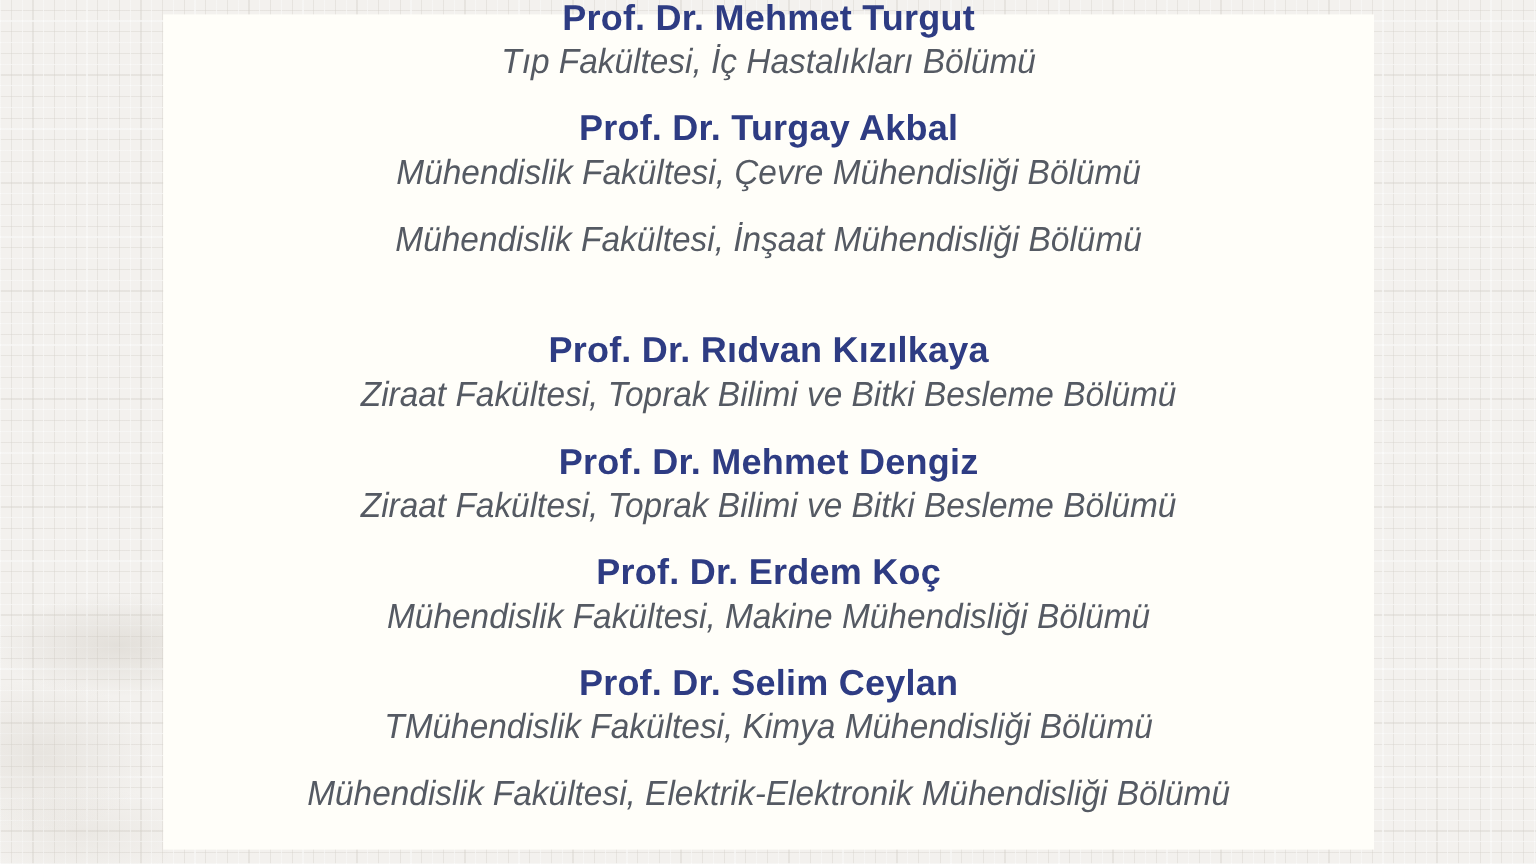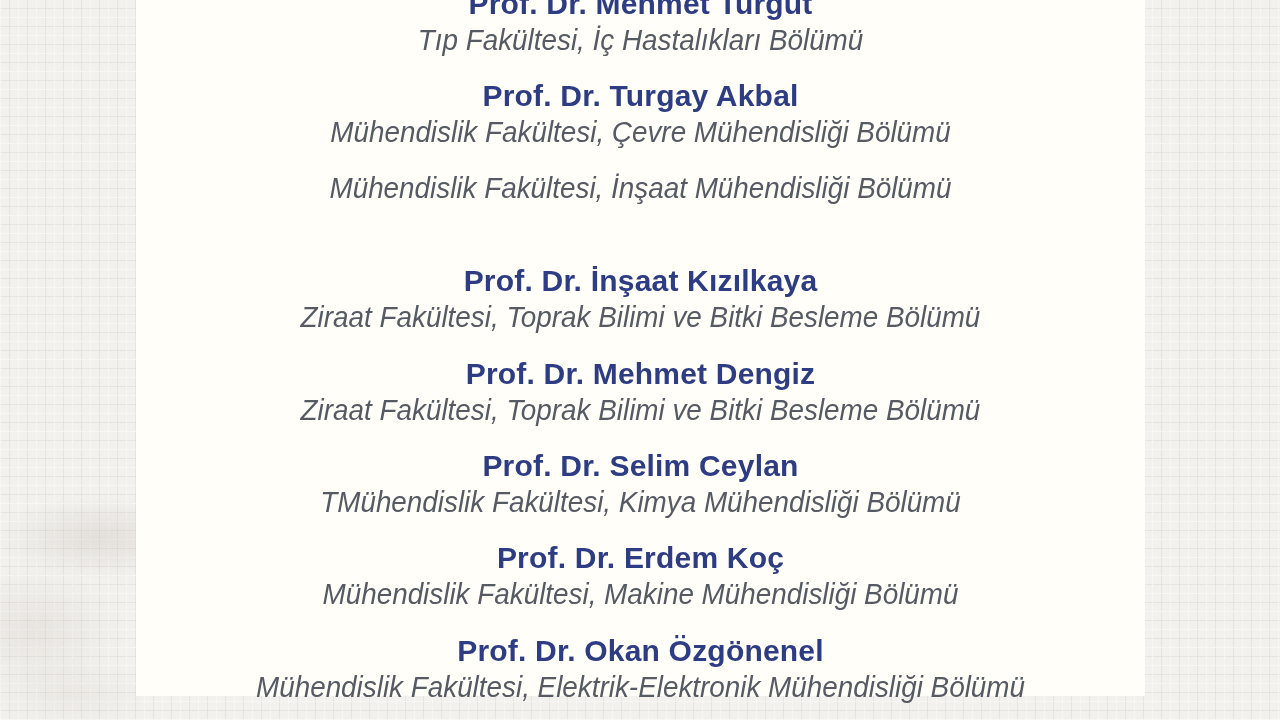--- a/index.html
+++ b/index.html
@@ -22,21 +22,21 @@
   }
   .watermark-left{
     position:absolute;left:0;top:460px;width:140px;height:260px;
     pointer-events:none;
     background:
       radial-gradient(ellipse 150px 60px at 70% 30%, rgba(196,190,180,0.35), transparent 70%),
       radial-gradient(ellipse 130px 90px at 25% 65%, rgba(202,196,186,0.28), transparent 70%),
       radial-gradient(ellipse 120px 50px at 50% 90%, rgba(206,200,190,0.22), transparent 75%);
   }
   .panel{
-    position:absolute;left:136px;top:0;width:1009px;height:696px;
+    position:absolute;left:136px;top:12px;width:1009px;height:696px;
     background:var(--panel-bg);
   }
   .list{
     margin-top:-15px;
     text-align:center;
   }
   .entry{
     height:92.4px;
     overflow:visible;
   }
@@ -73,37 +73,36 @@
   <div class="entry">
     <div class="name">Prof. Dr. Turgay Akbal</div>
     <div class="affiliation">Mühendislik Fakültesi, Çevre Mühendisliği Bölümü</div>
   </div>
 
   <div class="entry">
     <div class="affiliation">Mühendislik Fakültesi, İnşaat Mühendisliği Bölümü</div>
   </div>
 
   <div class="entry">
-    <div class="name">Prof. Dr. İnşaat Kızılkaya</div>
+    <div class="name">Prof. Dr. Rıdvan Kızılkaya</div>
     <div class="affiliation">Ziraat Fakültesi, Toprak Bilimi ve Bitki Besleme Bölümü</div>
   </div>
 
   <div class="entry">
     <div class="name">Prof. Dr. Mehmet Dengiz</div>
     <div class="affiliation">Ziraat Fakültesi, Toprak Bilimi ve Bitki Besleme Bölümü</div>
   </div>
 
   <div class="entry">
+    <div class="name">Prof. Dr. Erdem Koç</div>
+    <div class="affiliation">Mühendislik Fakültesi, Makine Mühendisliği Bölümü</div>
+  </div>
+
+  <div class="entry">
     <div class="name">Prof. Dr. Selim Ceylan</div>
     <div class="affiliation">TMühendislik Fakültesi, Kimya Mühendisliği Bölümü</div>
   </div>
 
   <div class="entry">
-    <div class="name">Prof. Dr. Erdem Koç</div>
-    <div class="affiliation">Mühendislik Fakültesi, Makine Mühendisliği Bölümü</div>
-  </div>
-
-  <div class="entry">
-    <div class="name">Prof. Dr. Okan Özgönenel</div>
     <div class="affiliation">Mühendislik Fakültesi, Elektrik-Elektronik Mühendisliği Bölümü</div>
   </div>
 </div>
 </div>
 
 </body></html>

